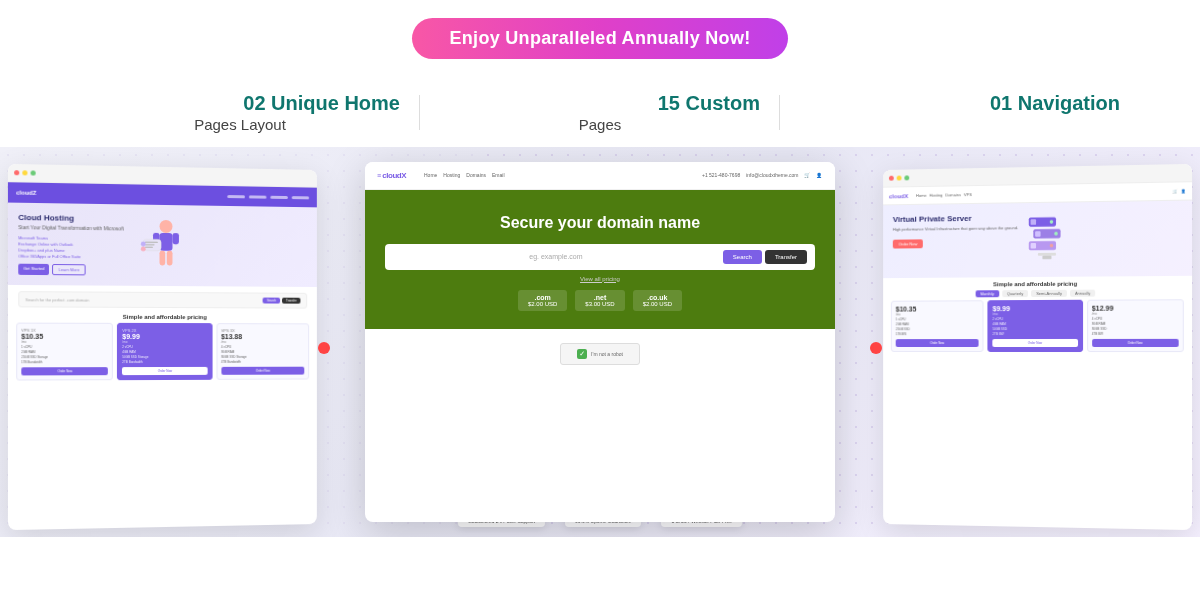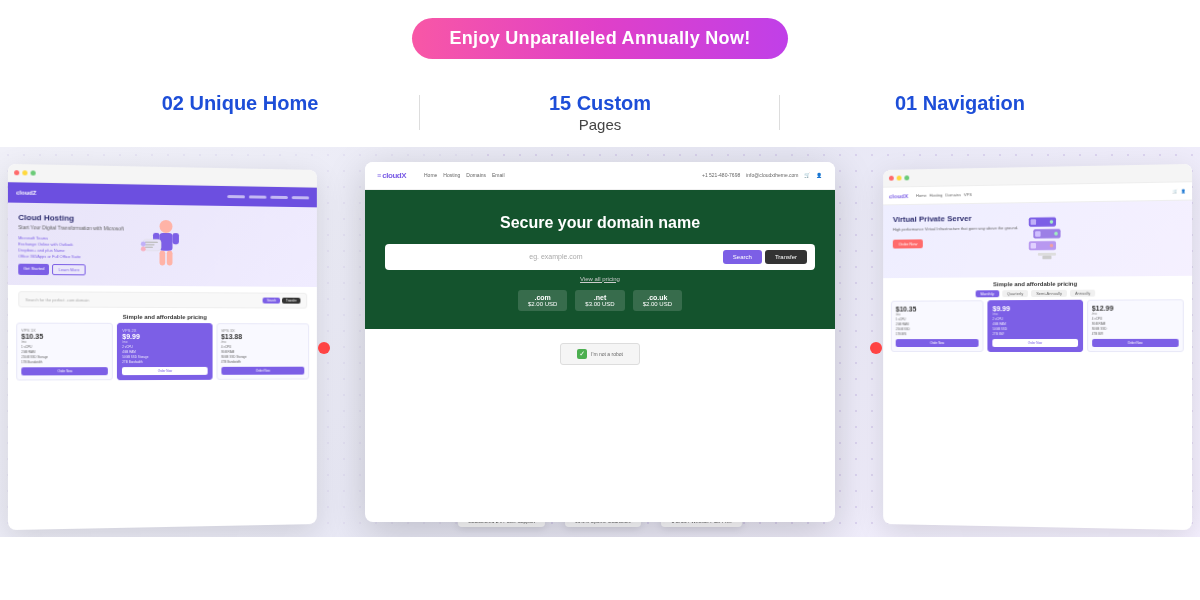--- a/index.html
+++ b/index.html
@@ -51,22 +51,23 @@
       right: 0;
       top: 10%;
       height: 80%;
       width: 1px;
       background: #ddd;
     }
 
     .feature-num {
       font-size: 20px;
       font-weight: 800;
-      color: #1d4ed8;
+      color: #0f766e;
       line-height: 1.2;
+      text-align: right;
     }
 
     .feature-label {
       font-size: 15px;
       color: #444;
       font-weight: 500;
       line-height: 1.3;
     }
 
     
@@ -324,21 +325,21 @@
     .cnl { font-size: 5px; color: #666; }
     .center-nav-right {
       margin-left: auto;
       display: flex;
       gap: 6px;
       align-items: center;
     }
     .cnr { font-size: 5px; color: #666; }
 
     .center-hero {
-      background: #14532d;
+      background: #4d7c0f;
       padding: 24px 20px 18px;
       text-align: center;
     }
     .center-hero h2 {
       font-size: 16px;
       font-weight: 800;
       color: #fff;
       margin-bottom: 12px;
     }
     .center-search {
@@ -558,20 +559,21 @@
 </head>
 <body>
 
 <div class="top-section">
   <div class="banner-btn">Enjoy Unparalleled Annually Now!</div>
 </div>
 
 <div class="features-row">
   <div class="feature-item">
     <div class="feature-num">02 Unique Home</div>
+    <div class="feature-label">Pages Layout</div>
   </div>
   <div class="feature-item">
     <div class="feature-num">15 Custom</div>
     <div class="feature-label">Pages</div>
   </div>
   <div class="feature-item">
     <div class="feature-num">01 Navigation</div>
   </div>
 </div>
 

